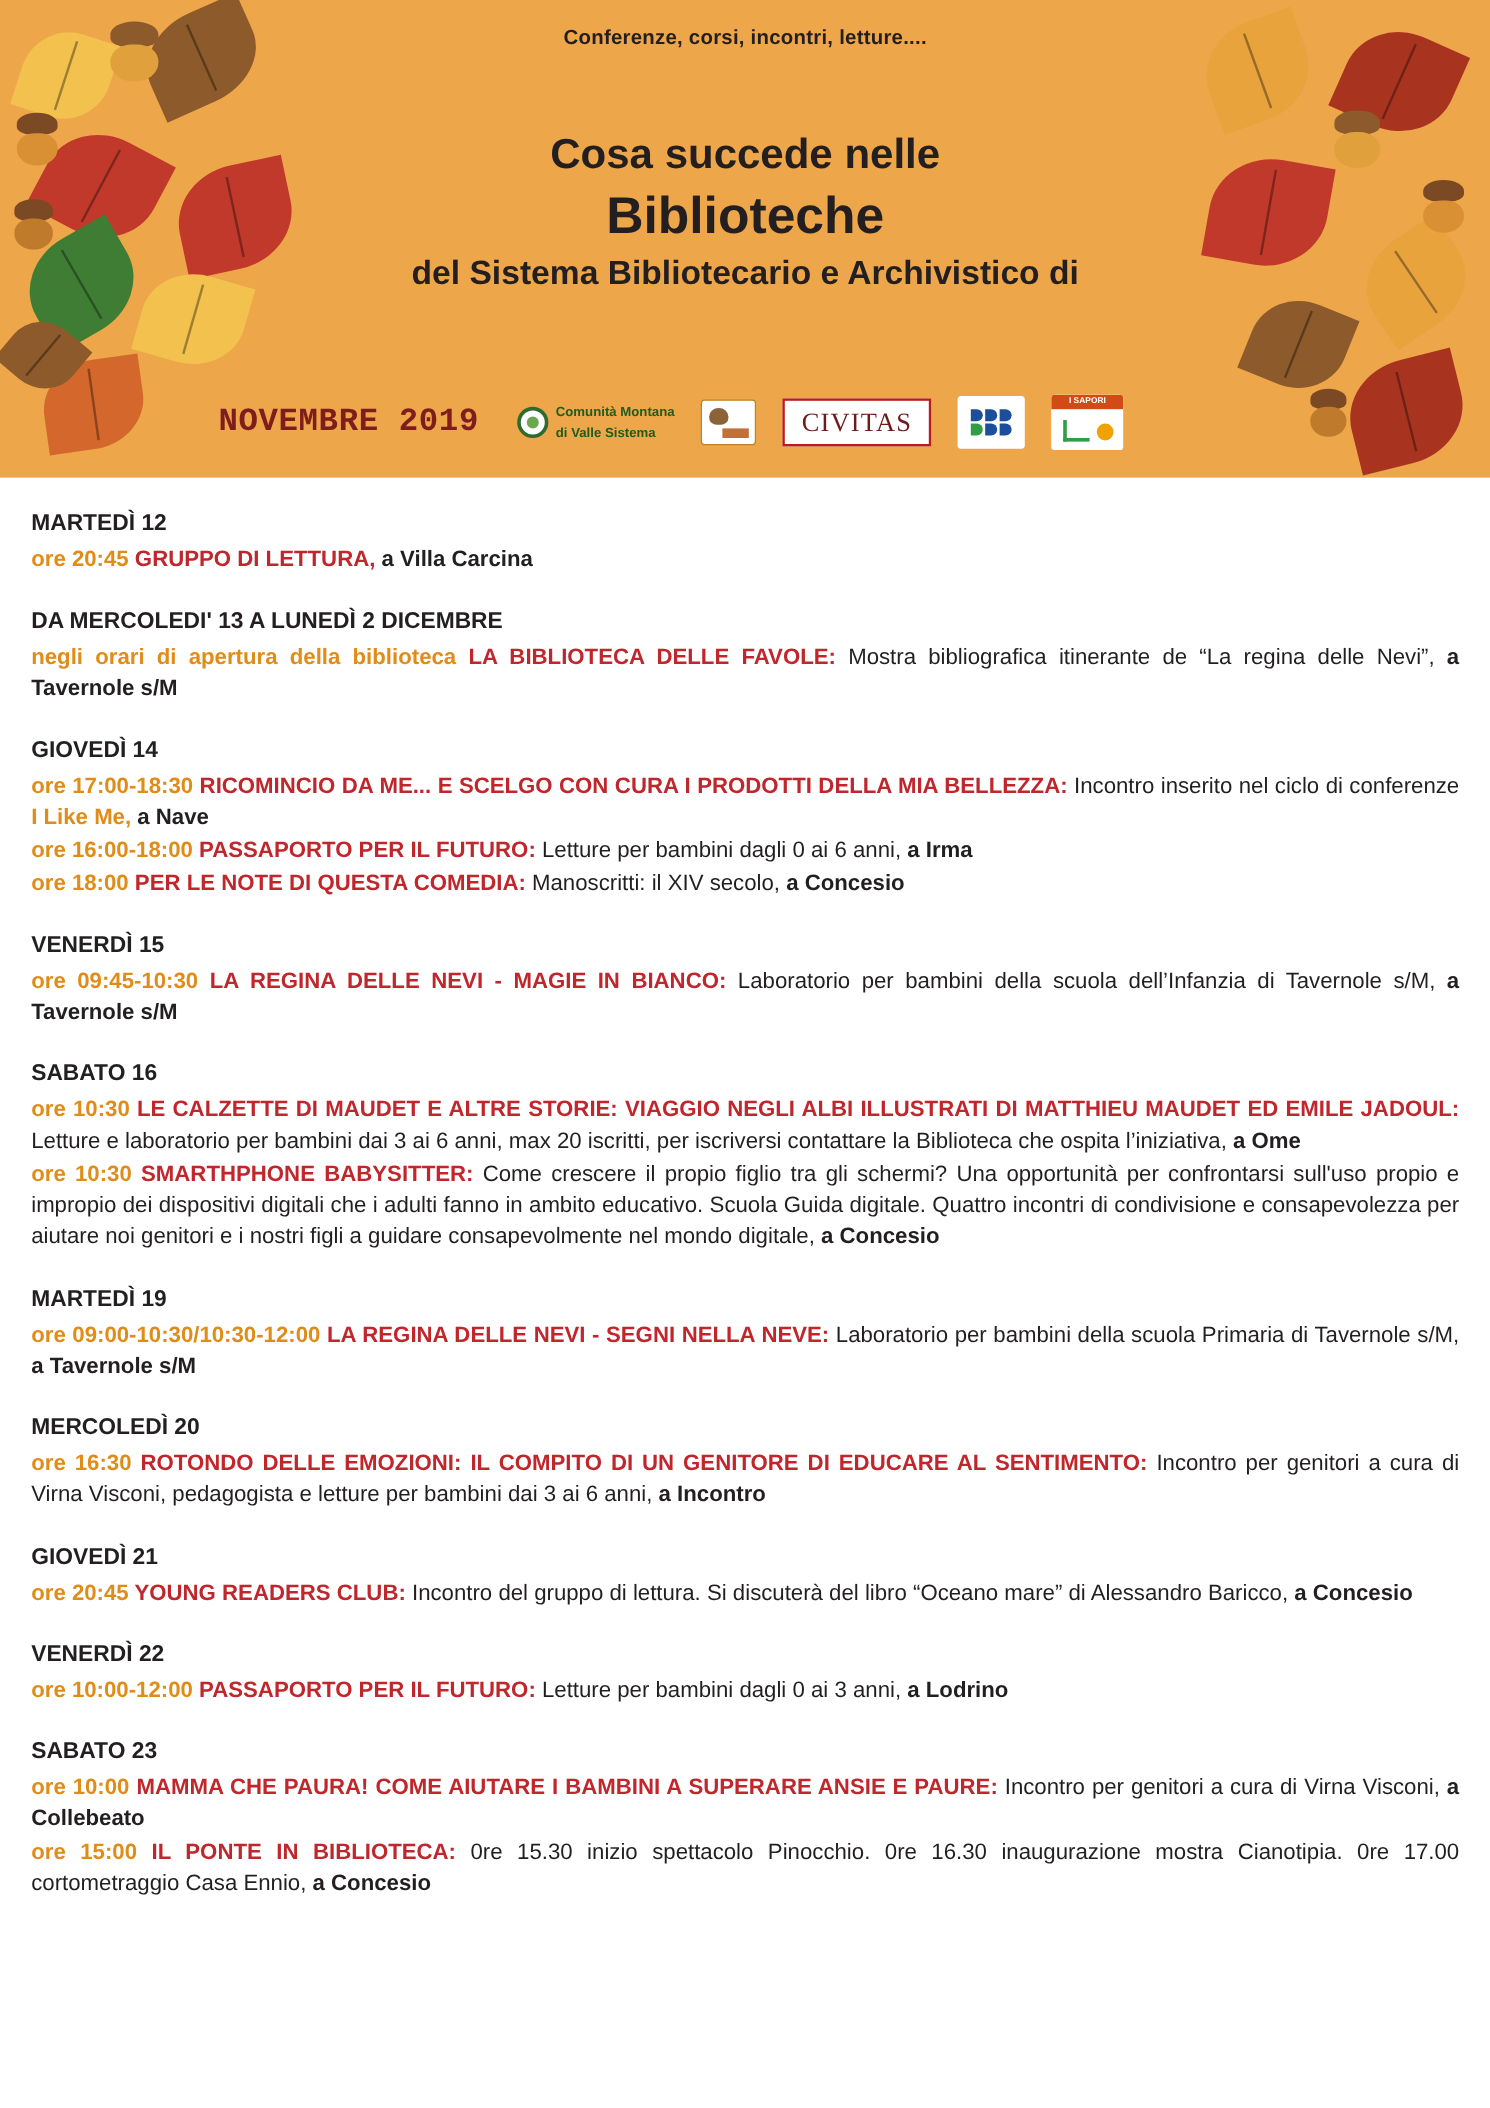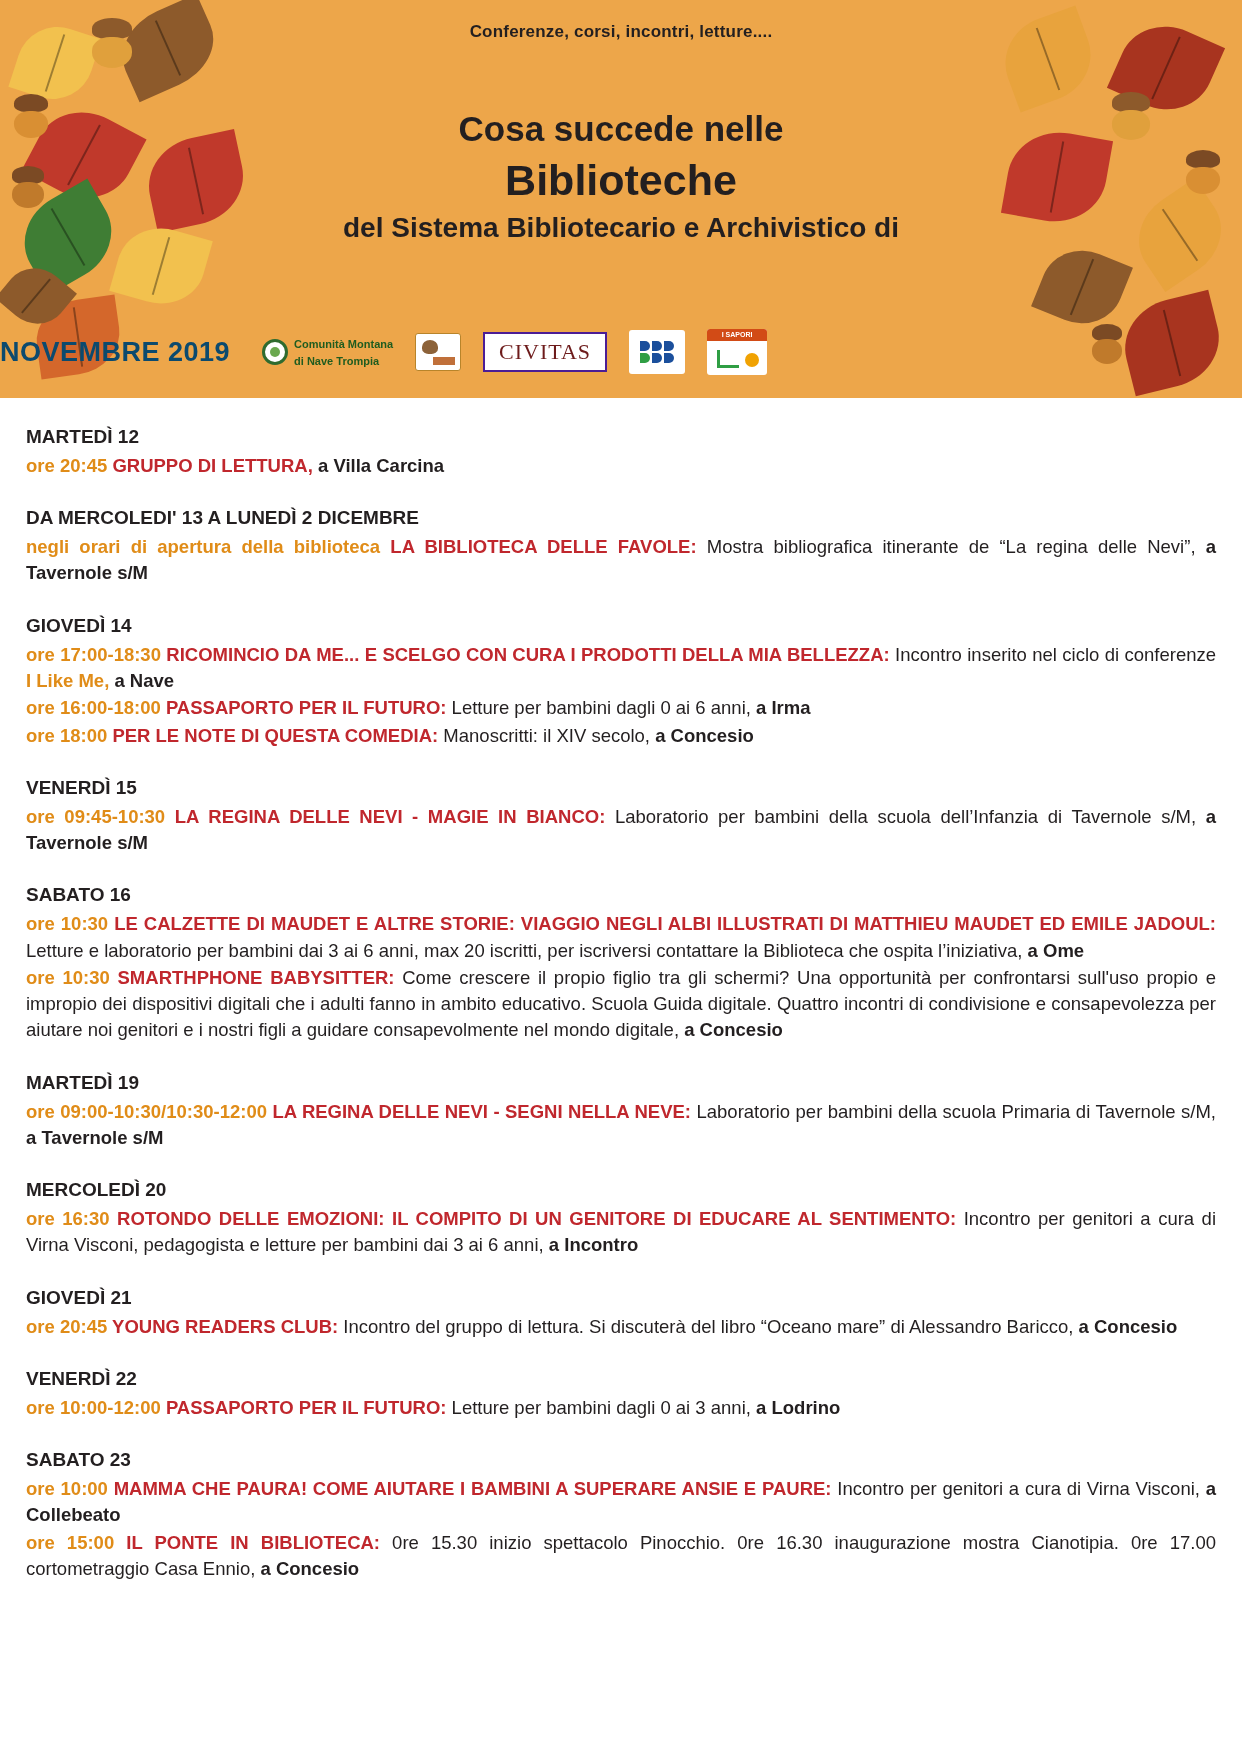--- a/index.html
+++ b/index.html
@@ -70,24 +70,26 @@
   .banner-footer {
     position: absolute;
     bottom: 16px;
     left: 0; right: 0;
     height: 60px;
     display: flex;
     align-items: center;
     z-index: 6;
   }
   .month-label {
+    margin-left: 182px;
     font-size: 27px;
     font-weight: bold;
-    color: #0c4a6e;
+    color: #7f1d1d;
     letter-spacing: 0.5px;
+    font-family: Liberation Mono, monospace;
   }
   .logos {
     display: flex;
     align-items: center;
     gap: 22px;
     margin-left: 32px;
   }
   .logo-cm {
     display: flex;
     align-items: center;
@@ -130,21 +132,21 @@
   .logo-crest:after {
     content: "";
     position: absolute;
     right: 5px; bottom: 5px;
     width: 22px; height: 8px;
     background: #c0703a;
   }
 
   .logo-civitas {
     background: #ffffff;
-    border: 2px solid #4c1d95;
+    border: 2px solid #b91c1c;
     padding: 5px 14px;
     font-family: "Liberation Serif", serif;
     font-size: 22px;
     letter-spacing: 1px;
     color: #6d1b1b;
   }
 
   .logo-bs {
     width: 56px; height: 44px;
     background: #ffffff;
@@ -335,21 +337,21 @@
     </div>
 
     <div class="banner-footer">
       <div class="month-label">NOVEMBRE 2019</div>
       <div class="logos">
 
         <div class="logo-cm">
           <span class="ring"></span>
           <span class="cmtext">
             <span class="cm1">Comunità Montana</span><br>
-            <span class="cm2">di Nave Trompia</span>
+            <span class="cm2">di Valle Sistema</span>
           </span>
         </div>
 
         <div class="logo-crest"></div>
 
         <div class="logo-civitas">CIVITAS</div>
 
         <div class="logo-bs">
           <span class="row">
               <span class="d"></span>

